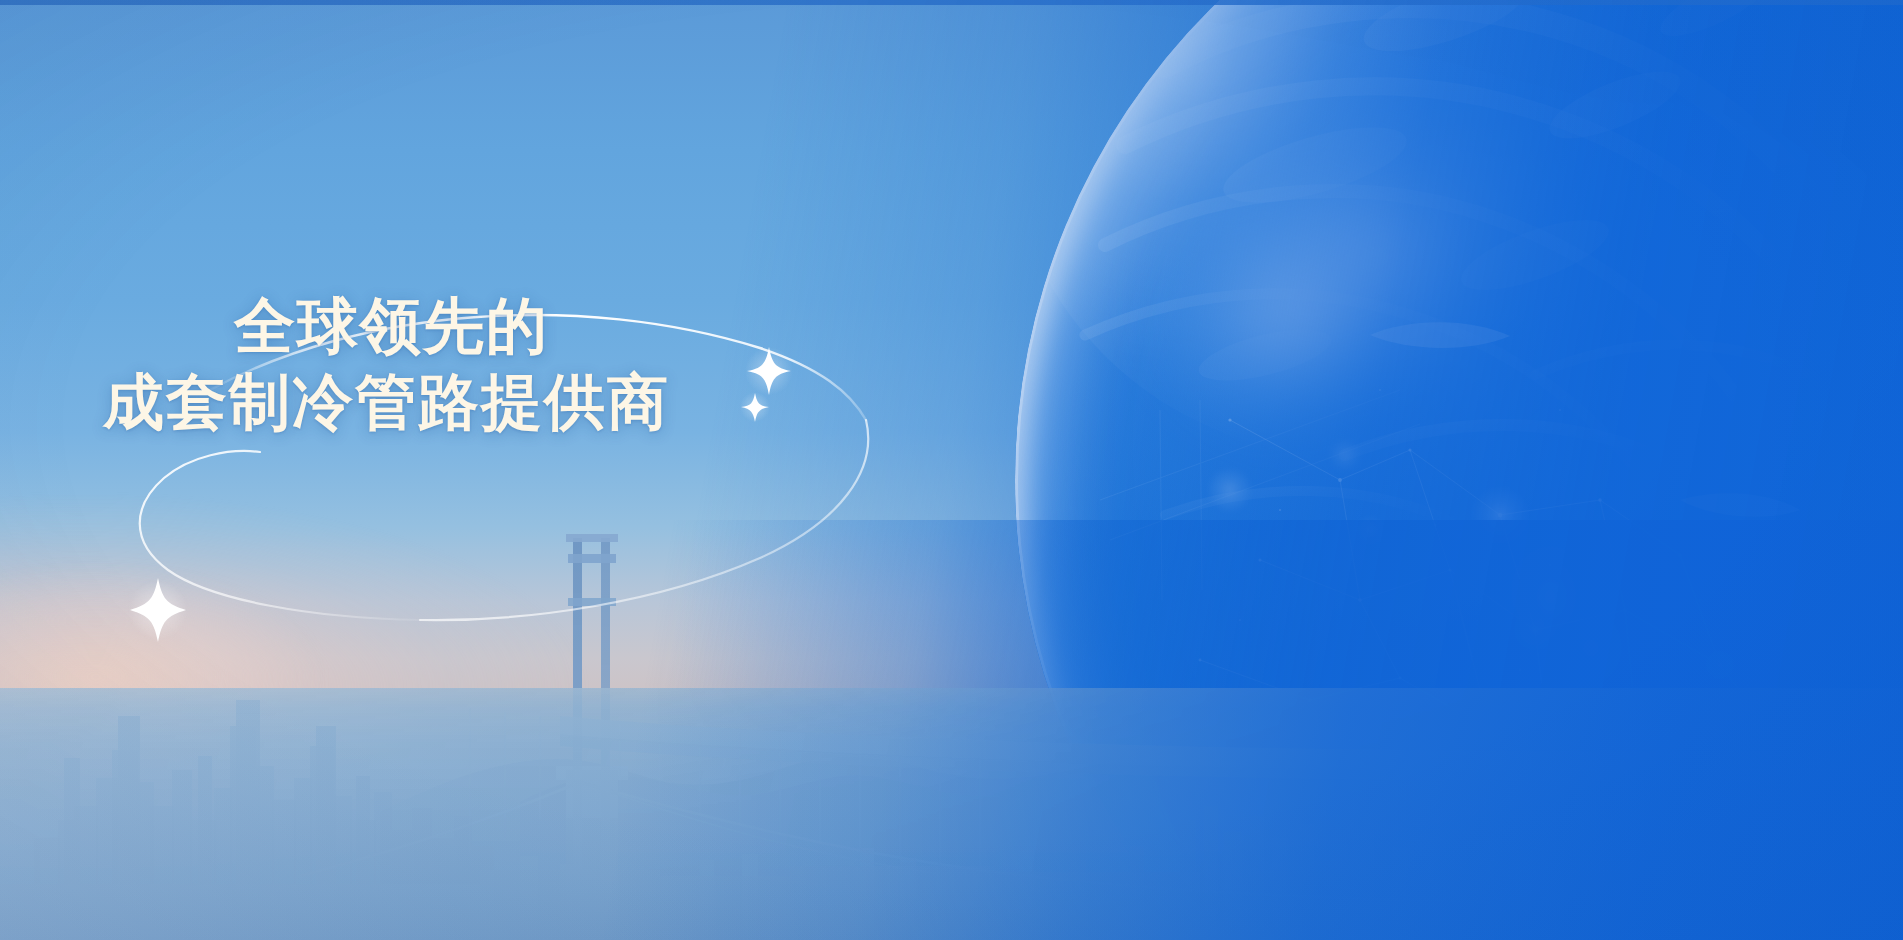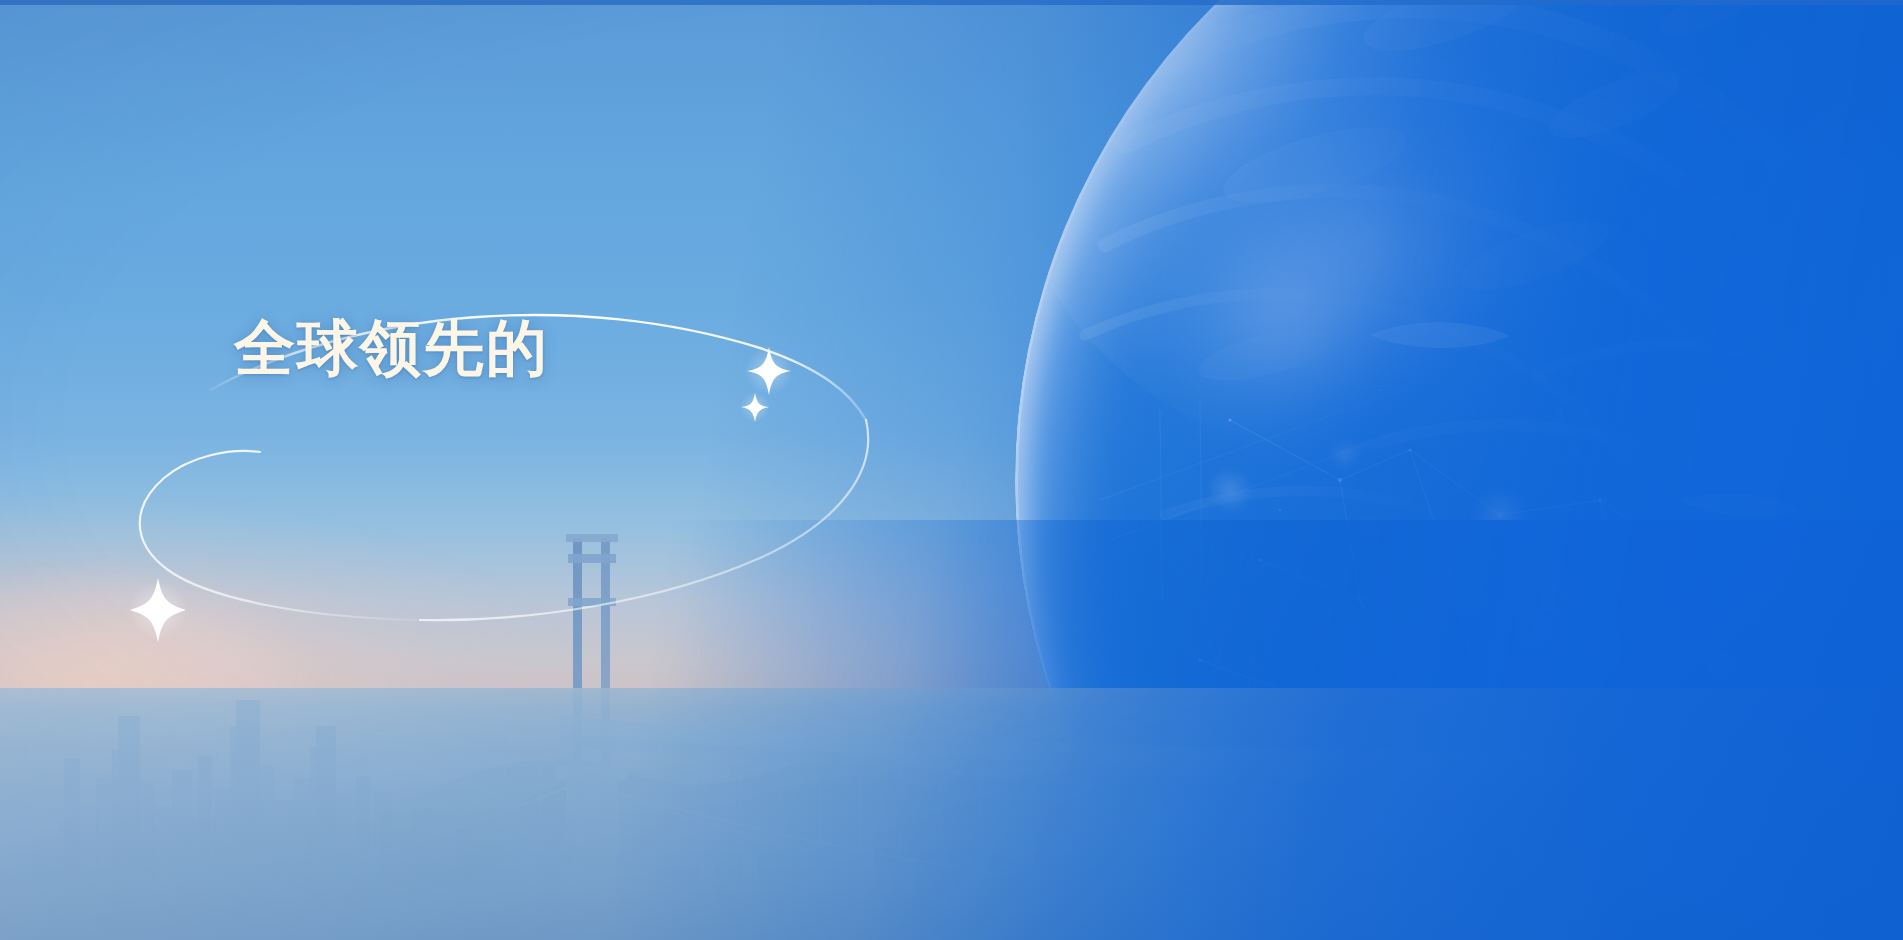--- a/index.html
+++ b/index.html
@@ -284,21 +284,21 @@
       rgba(17,101,214,0.82) 70%,
       rgba(16,100,216,0.95) 86%,
       rgba(15,99,216,0.99) 100%);
     pointer-events:none;
   }
 
   
   .headline {
     position: absolute;
     left: 103px;
-    top: 310px;
+    top: 288px;
     width: 760px;
     z-index: 40;
   }
   .headline-line {
     font-size: 61px;
     line-height: 76px;
     font-weight: 700;
     letter-spacing: 2px;
     color: #fdf6e6;
     text-shadow: 0 2px 14px rgba(25,80,150,0.30), 0 1px 3px rgba(20,70,140,0.22);
@@ -675,16 +675,17 @@
 
     <g>
       <circle cx="755" cy="407" r="15" fill="url(#spg)" opacity="0.55"></circle>
       <path d="M755 393 C757 403 759 406 769 407 C759 409 757 412 755 422
                C753 412 751 409 741 407 C751 406 753 403 755 393 Z" fill="#ffffff"></path>
     </g>
   </svg>
 
   <div class="headline">
     <div class="headline-line l1">全球领先的</div>
+    <div class="headline-line l2">成套制冷管路提供商</div>
   </div>
 
   <div class="vignette"></div>
 </div>
 
 </body></html>

